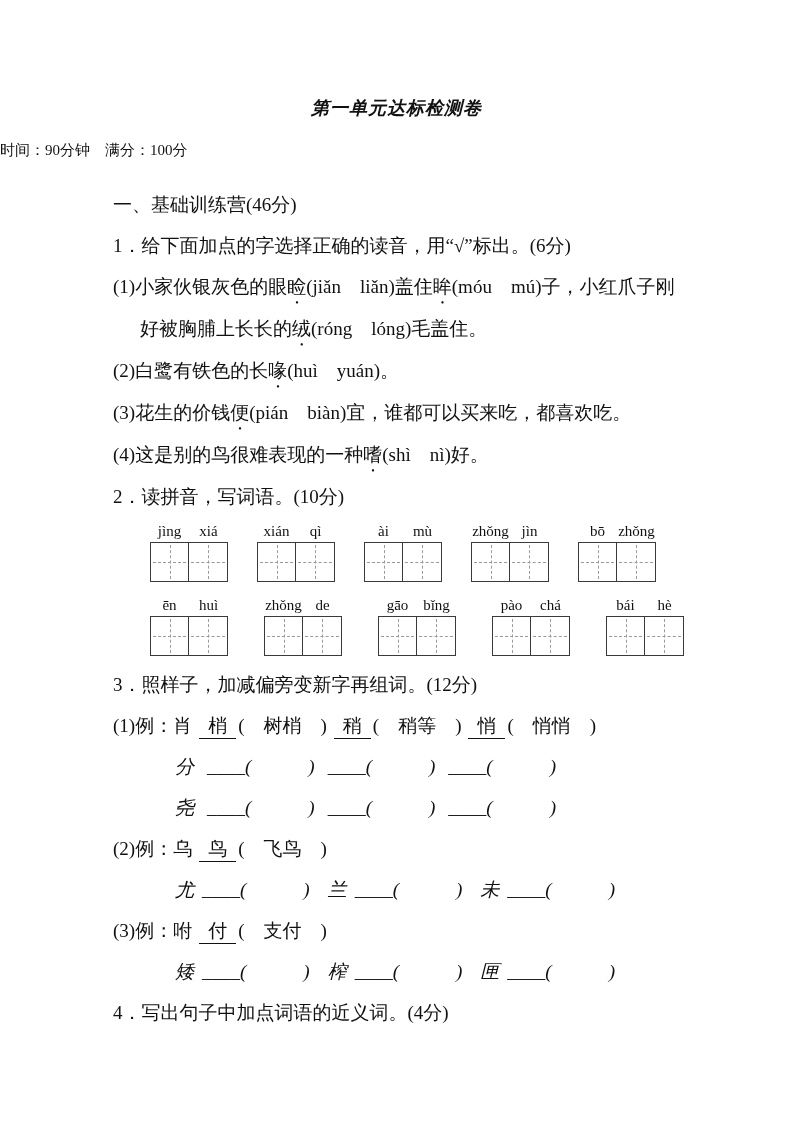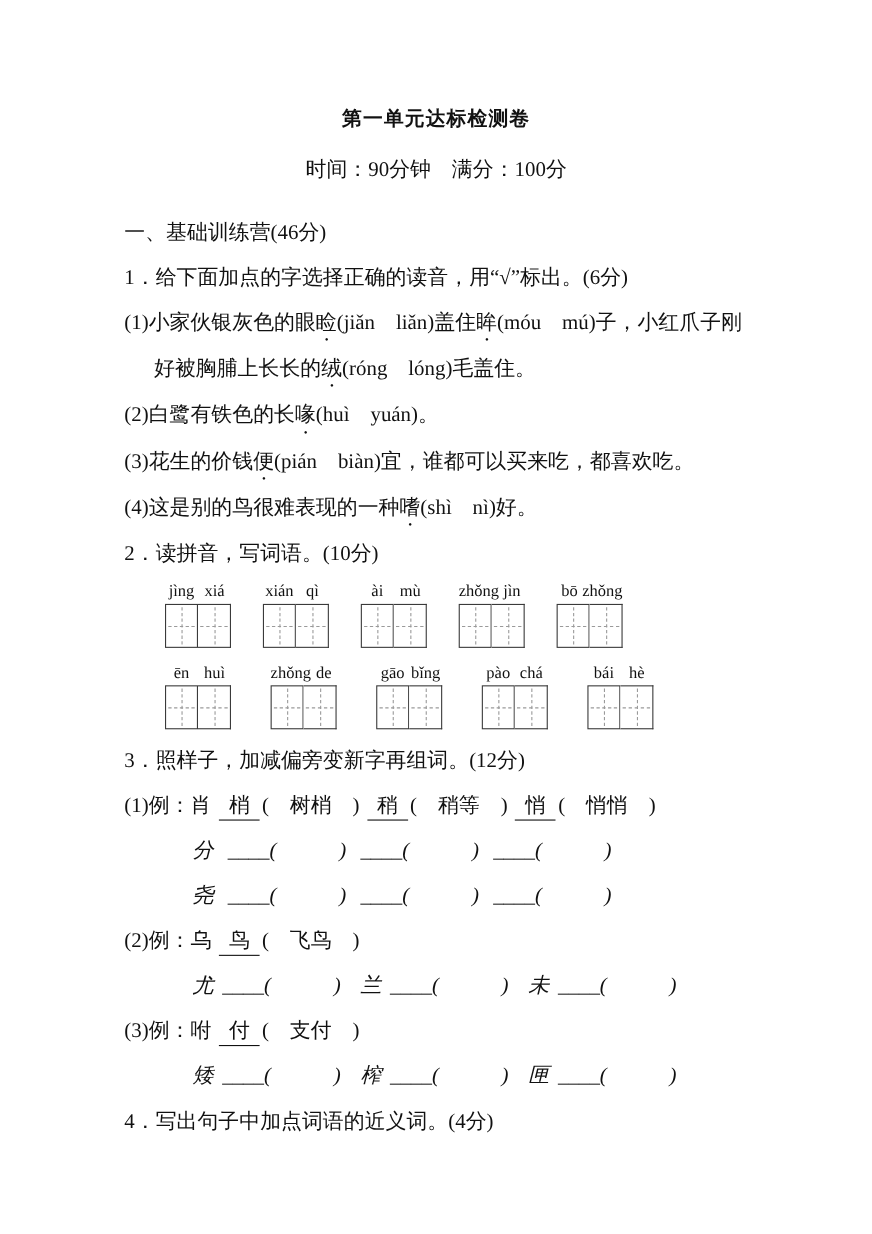--- a/index.html
+++ b/index.html
@@ -14,24 +14,24 @@
     width: 793px; height: 1122px;
     padding-top: 96px;
     overflow: hidden;
     background: #fff;
   }
   .title {
     text-align: center;
     font-size: 18px;
     font-weight: bold;
     letter-spacing: 1px;
+    font-style: italic;
   }
   .subtitle {
-    text-align: center;
-    font-size: 19px;
+    font-size: 15px;
     margin-top: 21px;
   }
   .content {
     margin-top: 24px;
     padding: 0 104px 0 113px;
     font-size: 19px;
   }
   .line {
     line-height: 41px;
     white-space: nowrap;
@@ -41,21 +41,21 @@
   .dotted {
     -webkit-text-emphasis: filled dot #111;
     text-emphasis: filled dot #111;
     -webkit-text-emphasis-position: under right;
     text-emphasis-position: under right;
   }
   
   .pinyin-block { margin: 4px 0 8px 37px; }
   .pinyin-row { display: flex; gap: 29px; }
   .pinyin-row + .pinyin-row { margin-top: 13px; gap: 36px; }
-  .pg { width: 60px; }
+  .pg { width: 78px; }
   .pg-label { display: flex; height: 21px; font-size: 15px; line-height: 21px; }
   .pg-label span { flex: 1; text-align: center; white-space: nowrap; }
   .cells { display: flex; }
   .cell {
     position: relative;
     width: 39px; height: 40px;
     border: 1px solid #3a3a3a;
     background: #fff;
   }
   .cell + .cell { border-left: none; }

